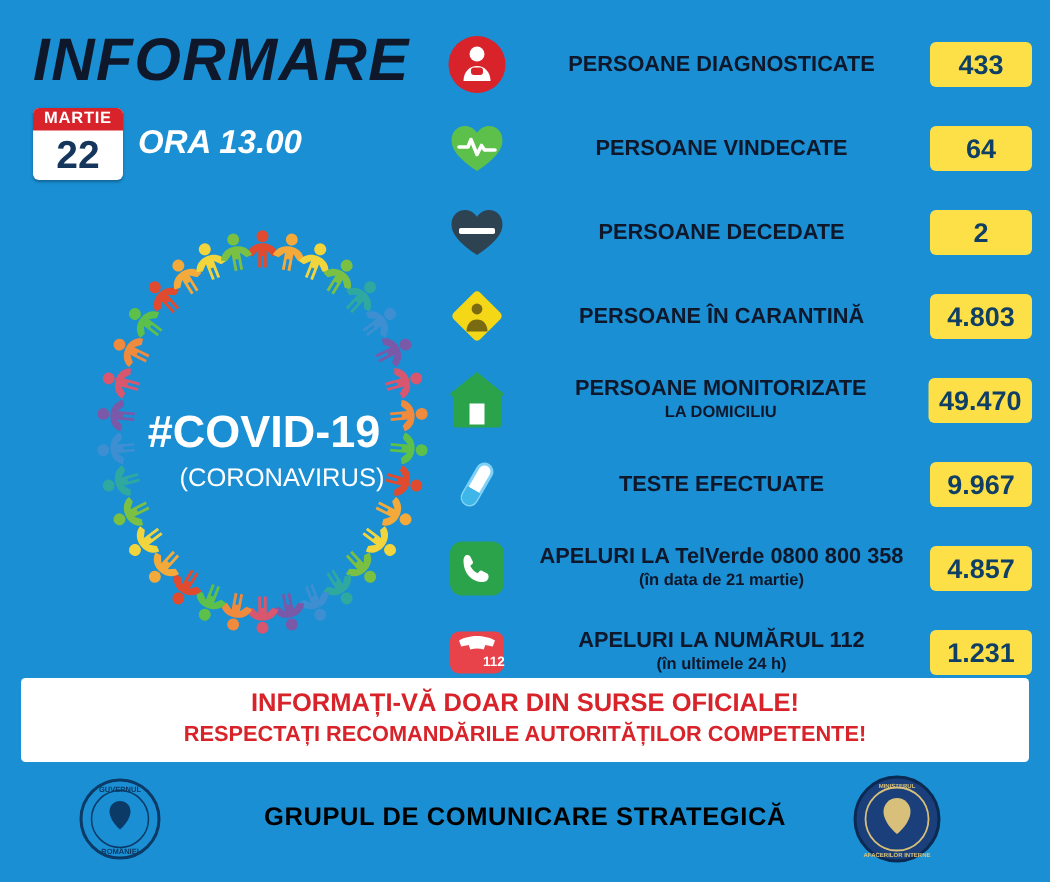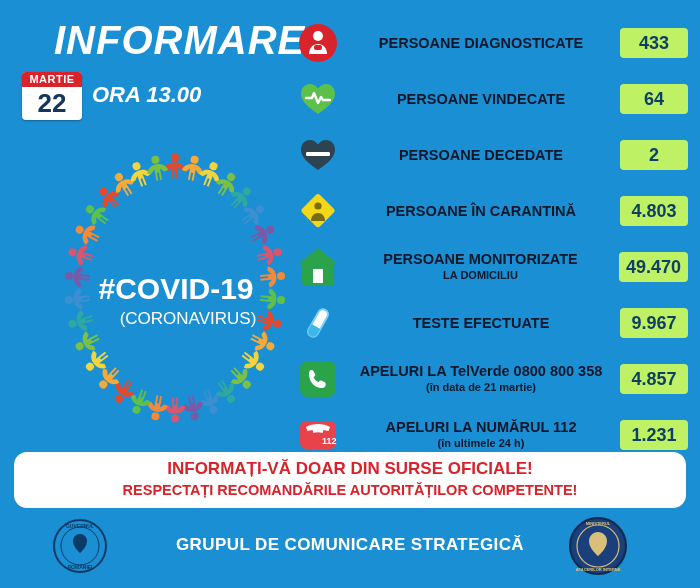--- a/index.html
+++ b/index.html
@@ -22,23 +22,22 @@
   }
 
   
   .title {
     position: absolute;
     left: 22px;
     top: 18px;
     font-size: 40px;
     font-weight: bold;
     font-style: italic;
-    color: #ffffff;
+    color: #0f172a;
     letter-spacing: 1px;
-    margin-left: 32px;
   }
   .datebox {
     position: absolute;
     left: 22px;
     top: 72px;
     width: 60px;
     height: 48px;
     background: #ffffff;
     border-radius: 4px;
     box-shadow: 0 1px 2px rgba(0,0,0,.3);
@@ -126,62 +125,62 @@
     text-align: center;
   }
   .row .lbl .sub {
     display: block;
     font-size: 11px;
   }
   .row .val {
     flex: 0 0 auto;
     min-width: 54px;
     height: 30px;
-    background: #bef264;
+    background: #fde047;
     border-radius: 4px;
     color: #103f66;
     font-size: 18px;
     font-weight: bold;
     display: flex;
     align-items: center;
     justify-content: center;
     padding: 0 7px;
     margin-left: 6px;
   }
 
   
   .banner {
     position: absolute;
     left: 14px;
     top: 452px;
     width: 672px;
     height: 56px;
     background: #ffffff;
-    border-radius: 13px;
+    border-radius: 3px;
     text-align: center;
     color: #d8232a;
     box-sizing: border-box;
     padding-top: 7px;
   }
   .banner .b1 {
     font-size: 17px;
     font-weight: bold;
   }
   .banner .b2 {
     font-size: 14.5px;
     font-weight: bold;
     margin-top: 3px;
   }
   .footer-text {
     position: absolute;
     left: 0;
     top: 535px;
     width: 700px;
     text-align: center;
-    color: #ffffff;
+    color: #000000;
     font-size: 17px;
     font-weight: bold;
     letter-spacing: .4px;
   }
   .seal-left {
     position: absolute;
     left: 52px;
     top: 518px;
   }
   .seal-right {

